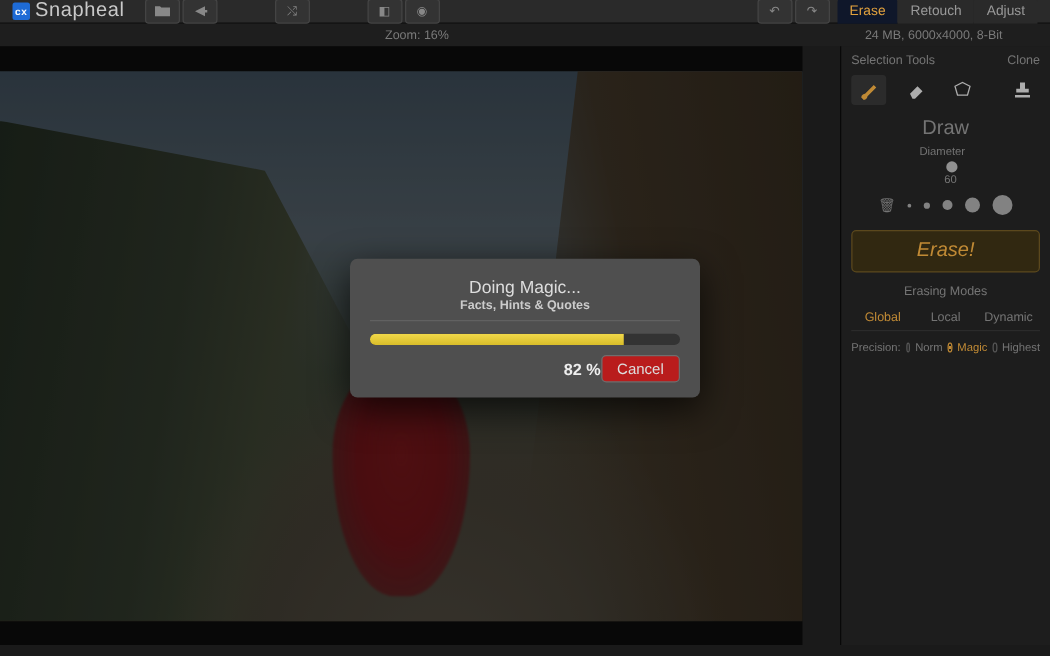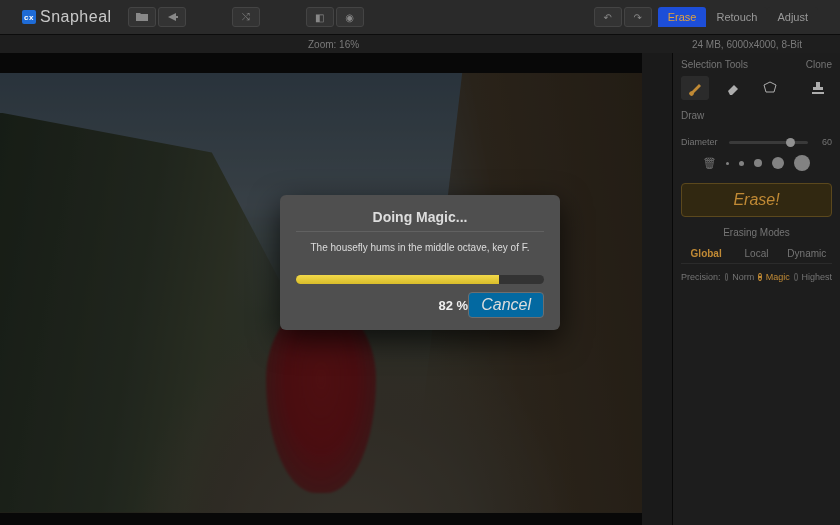--- a/index.html
+++ b/index.html
@@ -6,26 +6,26 @@
     body {
       width: 840px; height: 525px;
       background: #1a1a1a;
       font-family: -apple-system, "Helvetica Neue", Arial, sans-serif;
       color: #999;
       overflow: hidden;
       position: relative;
     }
     
     .menubar {
-      height: 35px;
+      height: 19px;
       background: #2a2a2a;
       border-bottom: 1px solid #0c0c0c;
       display: flex;
       align-items: center;
-      padding: 0 22px;
+      padding: 0 10px;
       gap: 6px;
     }
     .app-title {
       color: #c9c9c9;
       font-size: 16px;
       font-weight: 300;
       letter-spacing: 0.5px;
       display: flex;
       align-items: center;
       gap: 4px;
@@ -52,21 +52,21 @@
     .mode-tab {
       padding: 4px 10px;
       font-size: 11px;
       color: #999;
       background: #2a2a2a;
       border-radius: 3px 3px 0 0;
       cursor: pointer;
     }
     .mode-tab.active {
       color: #e2a23e;
-      background: #1d4ed8;
+      background: #0f172a;
     }
     
     .infobar {
       height: 18px;
       background: #1e1e1e;
       display: flex;
       font-size: 10px;
       color: #7a7a7a;
       align-items: center;
       padding: 0 8px;
@@ -134,43 +134,43 @@
     }
     .side-header { display: flex; justify-content: space-between; font-size: 10px; margin-bottom: 6px; color: #888; }
     .tool-row { display: flex; gap: 10px; margin-bottom: 10px; align-items: center; }
     .tool-ic {
       width: 28px; height: 24px;
       display: flex; align-items: center; justify-content: center;
       border-radius: 3px;
     }
     .tool-ic.active { background: #333; color: #e2a23e; }
     .tool-ic svg { width: 18px; height: 18px; }
-    .section-label { font-size: 10px; margin: 6px 0 16px; color: #888; }
-    .slider-row { display: flex; align-items: center; gap: 6px; margin-bottom: 8px; }
+    .section-label { text-align: center; font-size: 16px; margin: 6px 0 4px; color: #888; }
+    .slider-row { display: flex; align-items: center; gap: 6px; margin-bottom: 8px; flex-direction: column; }
     .slider-row .lbl { font-size: 9px; width: 42px; }
     .slider-row .val { font-size: 9px; width: 18px; text-align: right; }
     .slider-track { flex: 1; height: 3px; background: #444; position: relative; border-radius: 2px; }
     .slider-thumb { position: absolute; top: -3px; width: 9px; height: 9px; background: #aaa; border-radius: 50%; }
     .dot-row { display: flex; align-items: center; gap: 10px; justify-content: center; margin-bottom: 12px; }
     .dot { background: #999; border-radius: 50%; }
     .erase-main {
       width: 100%; height: 34px;
       background: #3a2f14;
       border: 1px solid #6b5522;
       color: #e2a23e;
       font-size: 16px;
       border-radius: 4px;
       display: flex; align-items: center; justify-content: center;
       margin-bottom: 10px;
       font-style: italic;
     }
     .big-erase-label2 { text-align:center; font-size:10px; color:#888; margin-bottom:6px; }
     .mode-row { display: flex; font-size: 10px; border-bottom: 1px solid #333; margin-bottom: 8px; }
     .mode-row div { flex: 1; text-align: center; padding: 4px 0; }
-    .mode-row .sel { color: #e2a23e; font-weight: bold; }
+    .mode-row .sel { color: #e2a23e; }
     .precision { font-size: 9px; display: flex; align-items: center; gap: 4px; flex-wrap: nowrap; }
     .radio { width: 8px; height: 8px; border: 1px solid #666; border-radius: 50%; display: inline-block; }
     .radio.on { border-color: #e2a23e; background: radial-gradient(circle, #e2a23e 40%, transparent 45%); }
     .watermark { text-align: center; margin-top: 18px; font-size: 11px; color: #4a4a4a; letter-spacing: 1px; }
     
     .modal-shade {
       position: absolute;
       inset: 0;
       display: flex;
       align-items: center;
@@ -179,42 +179,41 @@
     }
     .modal {
       width: 280px;
       background: #4f4f4f;
       border-radius: 6px;
       box-shadow: 0 10px 30px rgba(0,0,0,0.7);
       padding: 14px 16px 12px;
       color: #ddd;
       text-align: center;
     }
-    .modal h1 { font-size: 14px; font-weight: 700; margin-bottom: 2px; }
+    .modal h1 { font-size: 14px; font-weight: 400; margin-bottom: 2px; }
     .modal .sub { font-size: 10px; font-weight: 600; color: #ccc; margin-bottom: 4px; }
     .modal hr { border: none; border-top: 1px solid #616161; margin: 6px 0 10px; }
     .modal .fact { font-size: 10px; color: #ddd; margin-bottom: 22px; }
     .progress {
       width: 100%; height: 9px;
       background: #333;
       border-radius: 5px;
       overflow: hidden;
       margin-bottom: 8px;
     }
     .progress-fill { height: 100%; background: linear-gradient(#f2d94a,#d9bd2a); }
     .modal-foot { display: flex; align-items: center; justify-content: flex-end; margin-left: 17px; }
     .pct { font-size: 13px; font-weight: 600; color: #eee; }
     .cancel-btn {
-      font-size: 16px;
-      background: #0369a1;
+      font-size: 12px;
+      background: #b91c1c;
       border: 1px solid #6e6e6e;
       color: #ddd;
       padding: 3px 12px;
       border-radius: 4px;
-      font-style: italic;
     }
   </style>
 </head>
 <body>
 
 <div class="menubar">
   <div class="app-title">
     <span class="app-logo">cx</span>
     <span>Snapheal</span>
   </div>
@@ -334,22 +333,22 @@
         <span style="color:#e2a23e">Magic</span>
       <span class="radio"></span>
         <span>Highest</span>
     </div>
   </div>
 </div>
 
 <div class="modal-shade">
   <div class="modal">
     <h1>Doing Magic...</h1>
+    <div class="sub">Facts, Hints &amp; Quotes</div>
     <hr>
-    <div class="fact">The housefly hums in the middle octave, key of F.</div>
     <div class="progress">
       <div class="progress-fill" style="width:82%"></div>
     </div>
     <div class="modal-foot">
       <span class="pct">82 %</span>
       <button class="cancel-btn">Cancel</button>
     </div>
   </div>
 </div>
 

